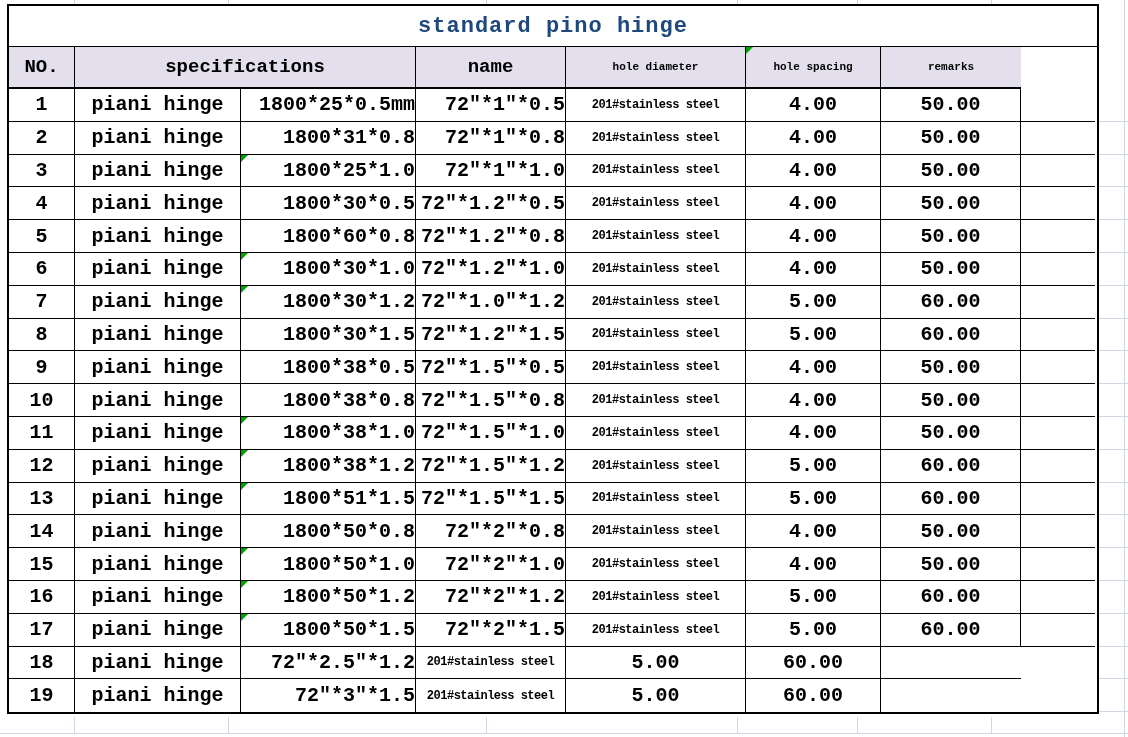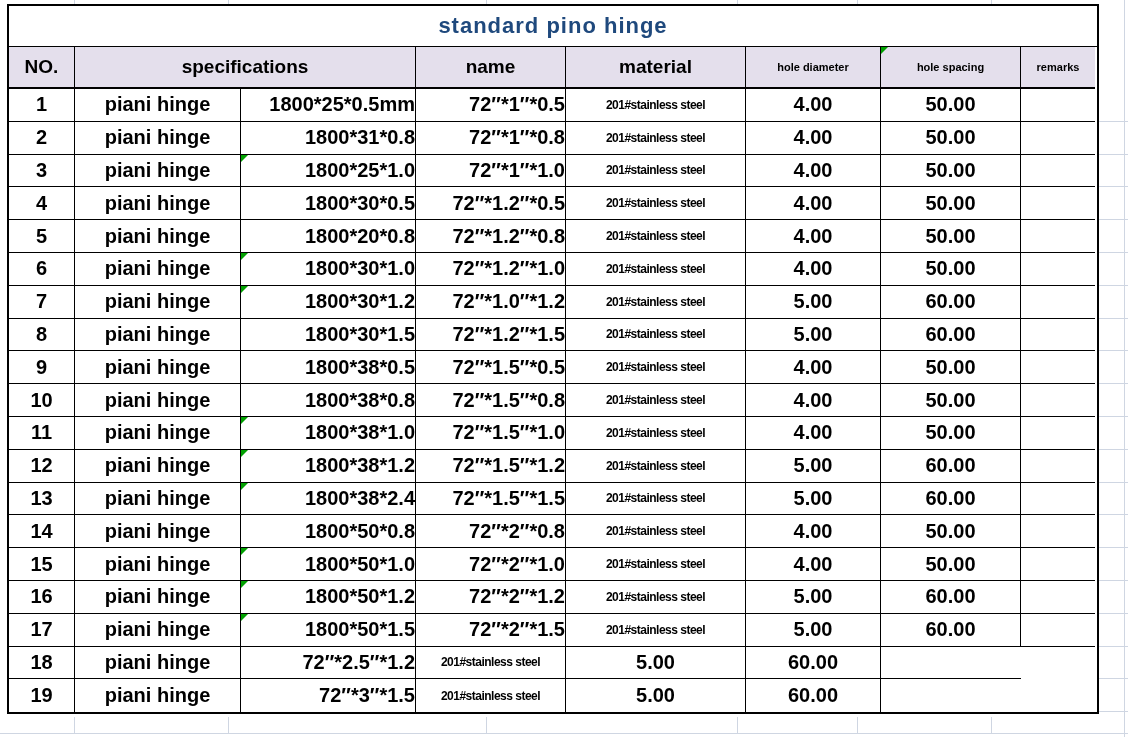--- a/index.html
+++ b/index.html
@@ -1,17 +1,17 @@
 <!DOCTYPE html>
 <html><head>
 <meta charset="utf-8">
 <style>
   html,body{margin:0;padding:0;background:#fff;}
   .sheet{position:relative;width:1128px;height:737px;background:#fff;overflow:hidden;
-         font-family:Liberation Sans, sans-serif;}
+         font-family:Liberation Mono, monospace;}
   .gline{position:absolute;background:var(--gridline,#CFD6E2);}
   .tablewrap{position:absolute;left:7px;top:4px;width:1092px;border:2px solid #000;
              box-sizing:border-box;background:#fff;}
   .row{display:grid;grid-template-columns:66px 166px 175px 150px 180px 135px 140px 74px;}
   .cell{position:relative;display:flex;align-items:center;box-sizing:border-box;
         border-right:1px solid #000;border-bottom:1px solid #000;color:#000;
         font-weight:bold;white-space:nowrap;overflow:hidden;}
   .cell:last-child{border-right:none;}
   .title-row{display:block;height:41px;}
   .title-cell{height:41px;justify-content:center;font-size:22px;color:var(--title-color,#1F497D);
@@ -71,21 +71,20 @@
 
   <div class="tablewrap">
     <div class="row title-row">
       <div class="cell title-cell">standard pino hinge</div>
     </div>
 
     <div class="row header-row">
       <div class="cell h-lg">NO.</div>
       <div class="cell h-lg span2">specifications</div>
       <div class="cell h-lg">name</div>
-      <div class="cell h-lg">material</div>
       <div class="cell h-sm">hole diameter</div>
       <div class="cell h-sm">
         <span class="marker on"></span>
         <span>hole spacing</span>
       </div>
       <div class="cell h-sm">remarks</div>
     </div>
 
     <div id="data-rows">
     <div class="row data-row">
@@ -142,21 +141,21 @@
       <div class="cell c-num">4.00</div>
       <div class="cell c-num">50.00</div>
       <div class="cell c-rem"></div>
     </div>
 
     <div class="row data-row">
       <div class="cell c-no">5</div>
       <div class="cell c-name">piani hinge</div>
       <div class="cell c-spec">
 
-        <span>1800*20*0.8</span>
+        <span>1800*60*0.8</span>
       </div>
       <div class="cell c-spec">72″*1.2″*0.8</div>
       <div class="cell c-mat">201#stainless steel</div>
       <div class="cell c-num">4.00</div>
       <div class="cell c-num">50.00</div>
       <div class="cell c-rem"></div>
     </div>
 
     <div class="row data-row">
       <div class="cell c-no">6</div>
@@ -254,21 +253,21 @@
       <div class="cell c-num">5.00</div>
       <div class="cell c-num">60.00</div>
       <div class="cell c-rem"></div>
     </div>
 
     <div class="row data-row">
       <div class="cell c-no">13</div>
       <div class="cell c-name">piani hinge</div>
       <div class="cell c-spec">
         <span class="marker on"></span>
-        <span>1800*38*2.4</span>
+        <span>1800*51*1.5</span>
       </div>
       <div class="cell c-spec">72″*1.5″*1.5</div>
       <div class="cell c-mat">201#stainless steel</div>
       <div class="cell c-num">5.00</div>
       <div class="cell c-num">60.00</div>
       <div class="cell c-rem"></div>
     </div>
 
     <div class="row data-row">
       <div class="cell c-no">14</div>

